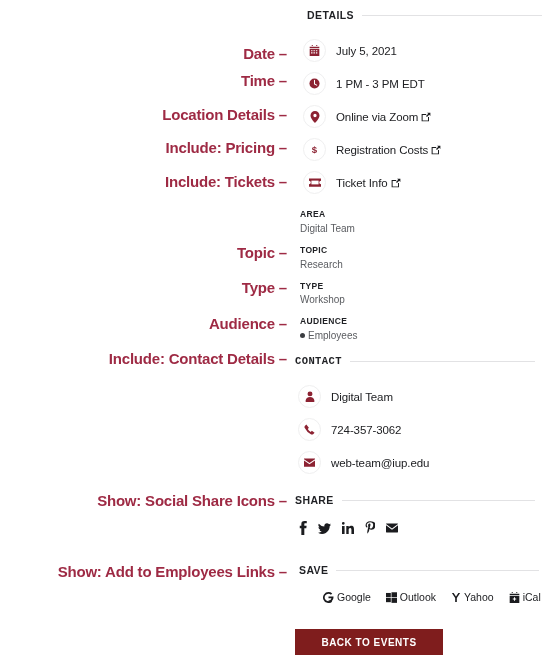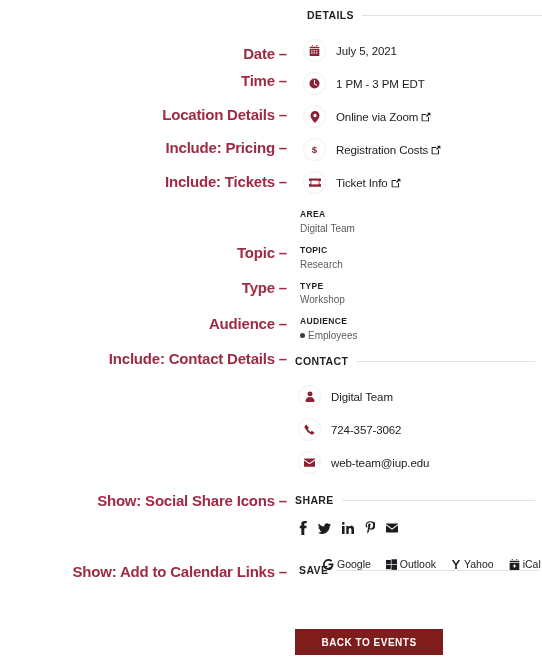--- a/index.html
+++ b/index.html
@@ -166,21 +166,21 @@
   <div class="anno" style="top:46px">Date –</div>
   <div class="anno" style="top:73px">Time –</div>
   <div class="anno" style="top:107px">Location Details –</div>
   <div class="anno" style="top:140px">Include: Pricing –</div>
   <div class="anno" style="top:174px">Include: Tickets –</div>
   <div class="anno" style="top:245px">Topic –</div>
   <div class="anno" style="top:280px">Type –</div>
   <div class="anno" style="top:316px">Audience –</div>
   <div class="anno" style="top:351px">Include: Contact Details –</div>
   <div class="anno" style="top:493px">Show: Social Share Icons –</div>
-  <div class="anno" style="top:564px">Show: Add to Calendar Links –</div>
+  <div class="anno" style="top:564px">Show: Add to Employees Links –</div>
 </div>
 
 <div class="panel">
 
   <div class="section-head" style="position:absolute;top:9px;left:0;width:240px;padding-left:12px;">
     <span class="txt">DETAILS</span>
     <span class="rule"></span>
   </div>
 
   <div style="position:absolute;top:34px;left:8px;">
@@ -273,21 +273,21 @@
     <div class="meta-block">
       <div class="meta-label">TYPE</div>
       <div class="meta-value">Workshop</div>
     </div>
     <div class="meta-block">
       <div class="meta-label">AUDIENCE</div>
       <div class="meta-value"><span class="bullet-dot"></span><span>Employees</span></div>
     </div>
   </div>
 
-  <div class="section-head" style="position:absolute;top:355px;left:0;width:240px;">
+  <div class="section-head" style="position:absolute;top:355px;left:0;width:240px;font-family:Liberation Mono, monospace;">
     <span class="txt">CONTACT</span>
     <span class="rule"></span>
   </div>
 
   <div style="position:absolute;top:380px;left:3px;">
     <div class="detail-row">
       <span class="circ">
         <svg width="10" height="11" viewBox="0 0 14 16">
             <circle cx="7" cy="4.2" r="3.6" fill="#8c2232"></circle>
             <path fill="#8c2232" d="M7 8.6c-3.6 0-6.3 2.3-6.3 5.1V16h12.6v-2.3c0-2.8-2.7-5.1-6.3-5.1z"></path>
@@ -354,21 +354,21 @@
           <path d="M0 2.4 8 8.3l8-5.9v9c0 .3-.3.6-.6.6H.6a.6.6 0 0 1-.6-.6z"></path>
         </svg>
     </span>
   </div>
 
   <div class="section-head" style="position:absolute;top:564px;left:4px;width:240px;">
     <span class="txt">SAVE</span>
     <span class="rule"></span>
   </div>
 
-  <div class="save-row" style="position:absolute;top:558px;left:4px;padding-left:24px;">
+  <div class="save-row" style="position:absolute;top:591px;left:4px;padding-left:24px;">
     <span class="save-item">
       <span>
         <svg width="11" height="11" viewBox="0 0 16 16">
             <path d="M8 0a8 8 0 1 0 5.3 14L11.5 12A5.4 5.4 0 1 1 8 2.6c1.4 0 2.6.5 3.5 1.4l1.9-1.9A8 8 0 0 0 8 0z"></path>
             <path d="M8 6.5V9h4.3A4.3 4.3 0 0 1 8 12.4V15a7.3 7.3 0 0 0 7.3-7.6c0-.3 0-.6-.1-.9z"></path>
           </svg>
       </span>
       <span>Google</span>
     </span>
     <span class="save-item">

